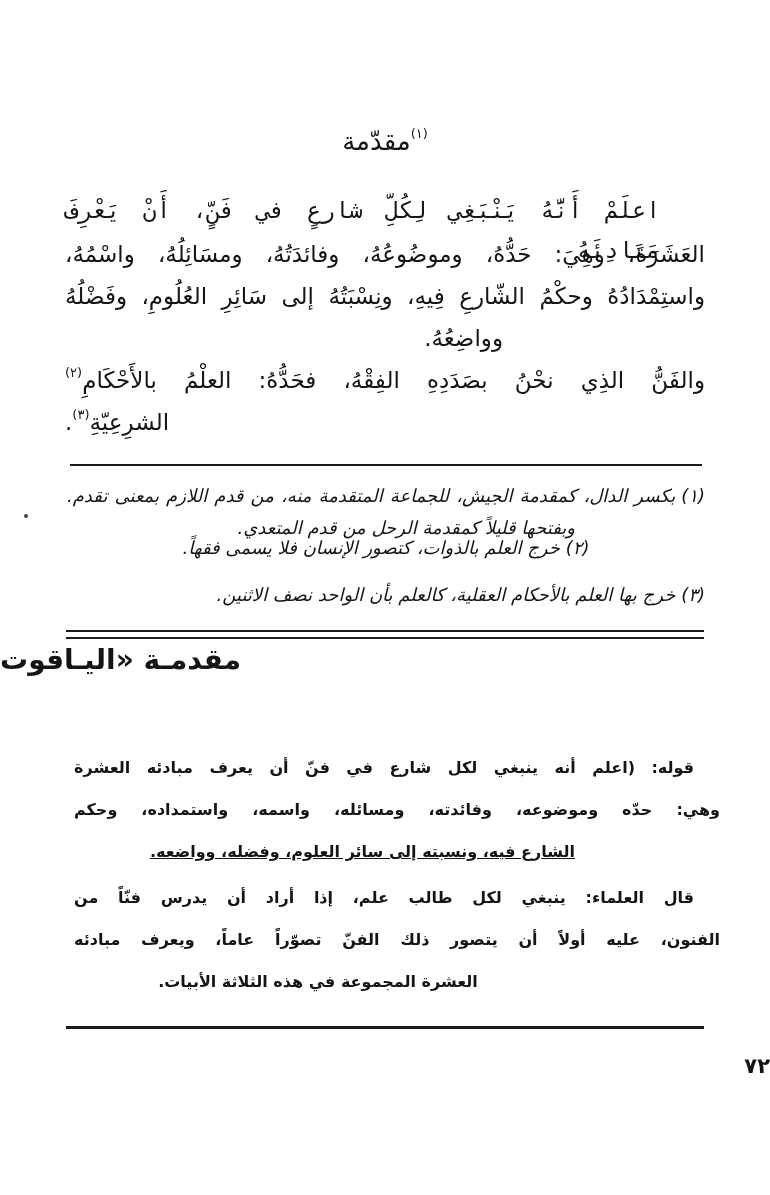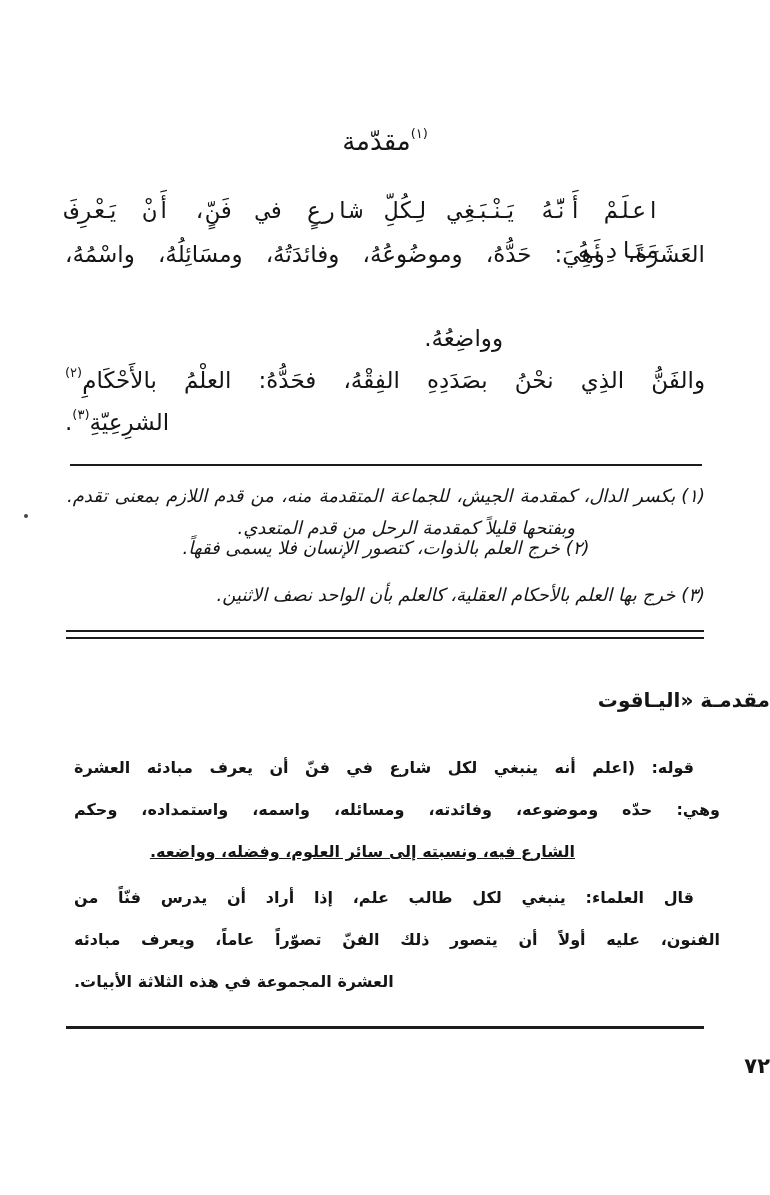--- a/index.html
+++ b/index.html
@@ -44,33 +44,33 @@
     font-size:18px;line-height:30px;height:32px;font-style:italic;
   }
   .fn-1a{top:481px;}
   .fn-1b{top:513px;text-align:right;padding-right:130px;width:508px;}
   .fn-2{top:533px;text-align:center;}
   .fn-3{top:580px;text-align:right;}
   .fn-marker{display:inline-block;margin-left:6px;}
 
   
   .sharh-heading{
-    position:absolute;top:680px;right:0;left:0;text-align:right;
-    font-size:20px;font-weight:bold;line-height:40px;
+    position:absolute;top:640px;right:0;left:0;text-align:left;
+    font-size:28px;font-weight:bold;line-height:40px;
   }
   .c{
     position:absolute;right:50px;width:646px;
     font-size:16px;font-weight:bold;line-height:40px;height:42px;
   }
   .c-p1l1{top:748px;padding-right:26px;width:620px;}
   .c-p1l2{top:790px;}
   .c-p1l3{top:832px;text-align:right;padding-right:145px;width:501px;text-decoration:underline;}
   .c-p2l1{top:878px;padding-right:26px;width:620px;}
   .c-p2l2{top:920px;}
-  .c-p2l3{top:962px;text-align:left;padding-right:158px;width:488px;}
+  .c-p2l3{top:962px;text-align:center;padding-right:158px;width:488px;}
 
   
   .page-number{
     position:absolute;top:1054px;right:0;left:0;text-align:right;
     font-size:21px;font-weight:bold;
   }
 
   
   .speck{
     position:absolute;top:514px;left:24px;width:4px;height:4px;
@@ -79,20 +79,21 @@
 </style>
 </head>
 <body>
 
 <div class="page">
 
   <div class="matn-title"><sup class="fnref">(١)</sup><span>مقدّمة</span></div>
 
   <div class="m m-l1 just">اعلَمْ أَنَّهُ يَنْبَغِي لِكُلِّ شارعٍ في فَنٍّ، أَنْ يَعْرِفَ مَبَادِئَهُ</div>
   <div class="m m-l2 just">العَشَرَةَ، وهِيَ: حَدُّهُ، وموضُوعُهُ، وفائدَتُهُ، ومسَائِلُهُ، واسْمُهُ،</div>
+  <div class="m m-l3 just">واستِمْدَادُهُ وحكْمُ الشّارعِ فِيهِ، ونِسْبَتُهُ إلى سَائِرِ العُلُومِ، وفَضْلُهُ</div>
   <div class="m m-l4">وواضِعُهُ.</div>
   <div class="m m-l5 just"><span>والفَنُّ الذِي نحْنُ بصَدَدِهِ الفِقْهُ، فحَدُّهُ: العلْمُ بالأَحْكَامِ</span><sup class="fnref">(٢)</sup></div>
   <div class="m m-l6"><span>الشرِعِيّةِ</span><sup class="fnref">(٣)</sup><span>.</span></div>
 
   <div class="rule rule-footnote"></div>
 
   <div class="fn fn-1a just"><span class="fn-marker">(١)</span><span>بكسر الدال، كمقدمة الجيش، للجماعة المتقدمة منه، من قدم اللازم بمعنى تقدم.</span></div>
   <div class="fn fn-1b">وبفتحها قليلاً كمقدمة الرحل من قدم المتعدي.</div>
   <div class="fn fn-2"><span class="fn-marker">(٢)</span><span>خرج العلم بالذوات، كتصور الإنسان فلا يسمى فقهاً.</span></div>
   <div class="fn fn-3"><span class="fn-marker">(٣)</span><span>خرج بها العلم بالأحكام العقلية، كالعلم بأن الواحد نصف الاثنين.</span></div>

